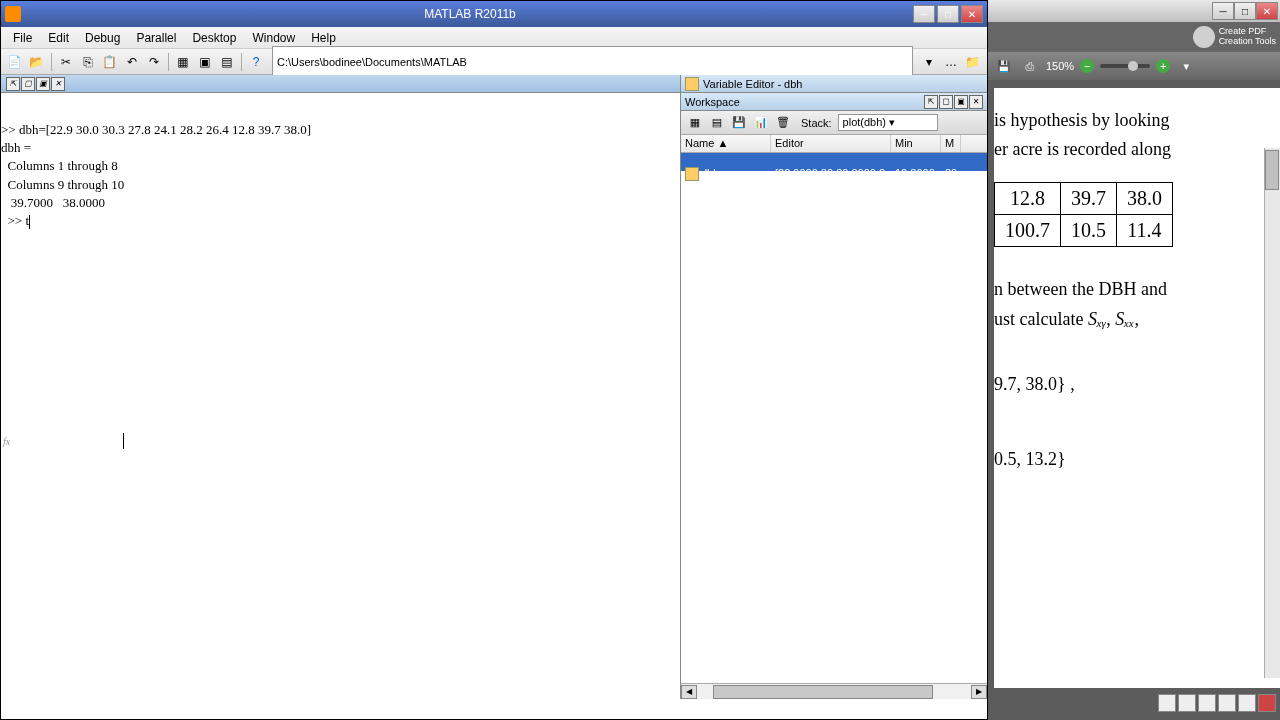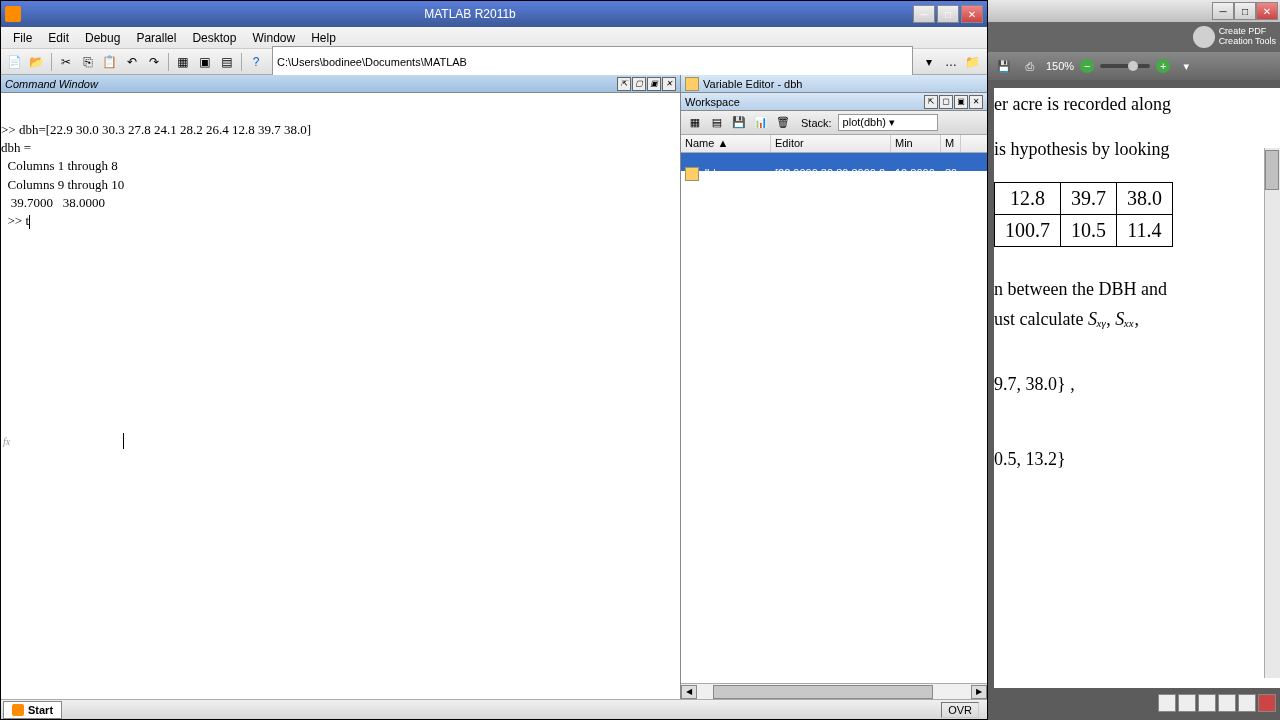--- a/index.html
+++ b/index.html
@@ -111,22 +111,22 @@
     <span class="zoom">150%</span>
     <div class="pdf-icon-btn" style="background:#4a4;border-radius:50%;width:14px;height:14px;color:#fff">−</div>
     <div class="slider-track">
         <div class="slider-thumb"></div>
       </div>
     <div class="pdf-icon-btn" style="background:#4a4;border-radius:50%;width:14px;height:14px;color:#fff">+</div>
     <div class="pdf-icon-btn">▾</div>
   </div>
   <div class="red-x">✕</div>
   <div class="pdf-content">
+    <div class="pdf-text">is hypothesis by looking</div>
     <div class="pdf-text" style="margin-top:-16px">er acre is recorded along</div>
-    <div class="pdf-text">is hypothesis by looking</div>
     <table class="pdf-table">
       <tbody>
           <tr>
         <td>12.8</td>
             <td>39.7</td>
             <td>38.0</td>
       </tr>
       <tr>
         <td>100.7</td>
             <td>10.5</td>
@@ -192,21 +192,20 @@
     <div class="tb-btn" style="color:#06c">?</div>
     <div class="path-box">C:\Users\bodinee\Documents\MATLAB</div>
     <div class="tb-btn">▾</div>
     <div class="tb-btn">…</div>
     <div class="tb-btn">📁</div>
   </div>
 
   <div class="main-area">
     <div class="cmd-panel">
       <div class="panel-header active">
-        <span class="panel-title">Command Window</span>
         <div class="panel-ctrl">⇱</div>
         <div class="panel-ctrl">▢</div>
         <div class="panel-ctrl">▣</div>
         <div class="panel-ctrl">✕</div>
       </div>
       <div class="cmd-content">
         <div class="cmd-line">&gt;&gt; dbh=[22.9 30.0 30.3 27.8 24.1 28.2 26.4 12.8 39.7 38.0]</div>
         <div class="cmd-line"></div>
         <div class="cmd-line">dbh =</div>
         <div class="cmd-line"></div>
@@ -263,22 +262,13 @@
         </div>
         <div class="ws-scroll">
           <div class="scroll-arrow">◀</div>
           <div class="scroll-thumb"></div>
           <div class="scroll-arrow" style="margin-left:auto">▶</div>
         </div>
       </div>
     </div>
   </div>
 
-  <div class="statusbar">
-    <div class="start-btn">
-      <span class="start-icon"></span>
-      <span>Start</span>
-    </div>
-    <div class="status-right">
-      <span class="status-box">OVR</span>
-    </div>
-  </div>
 </div>
 
 </body></html>

